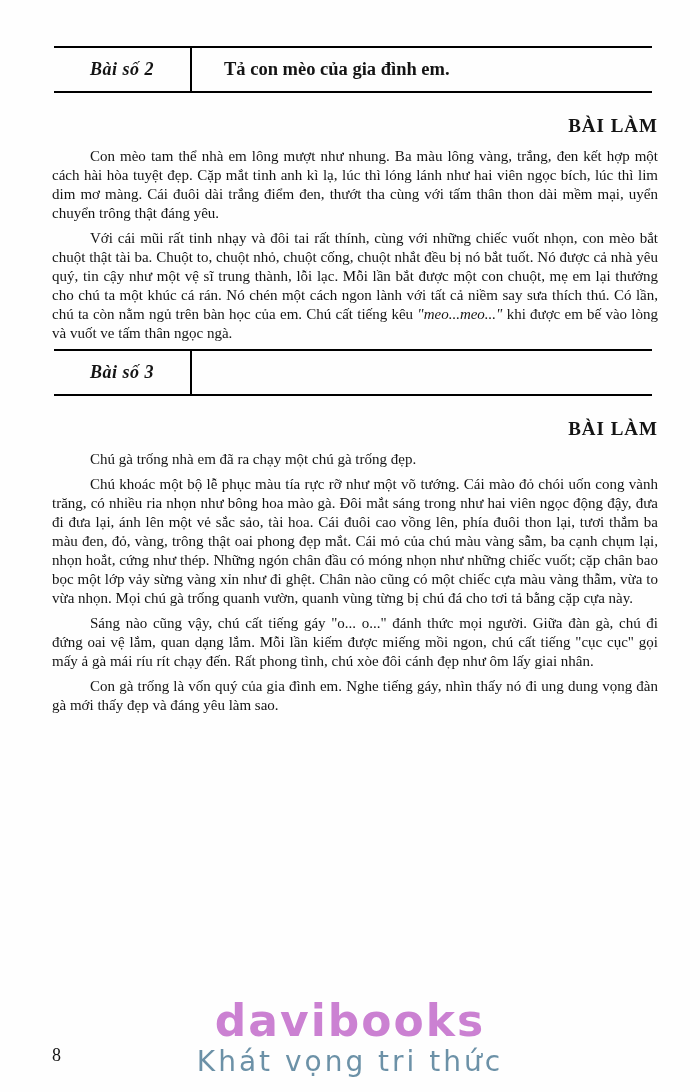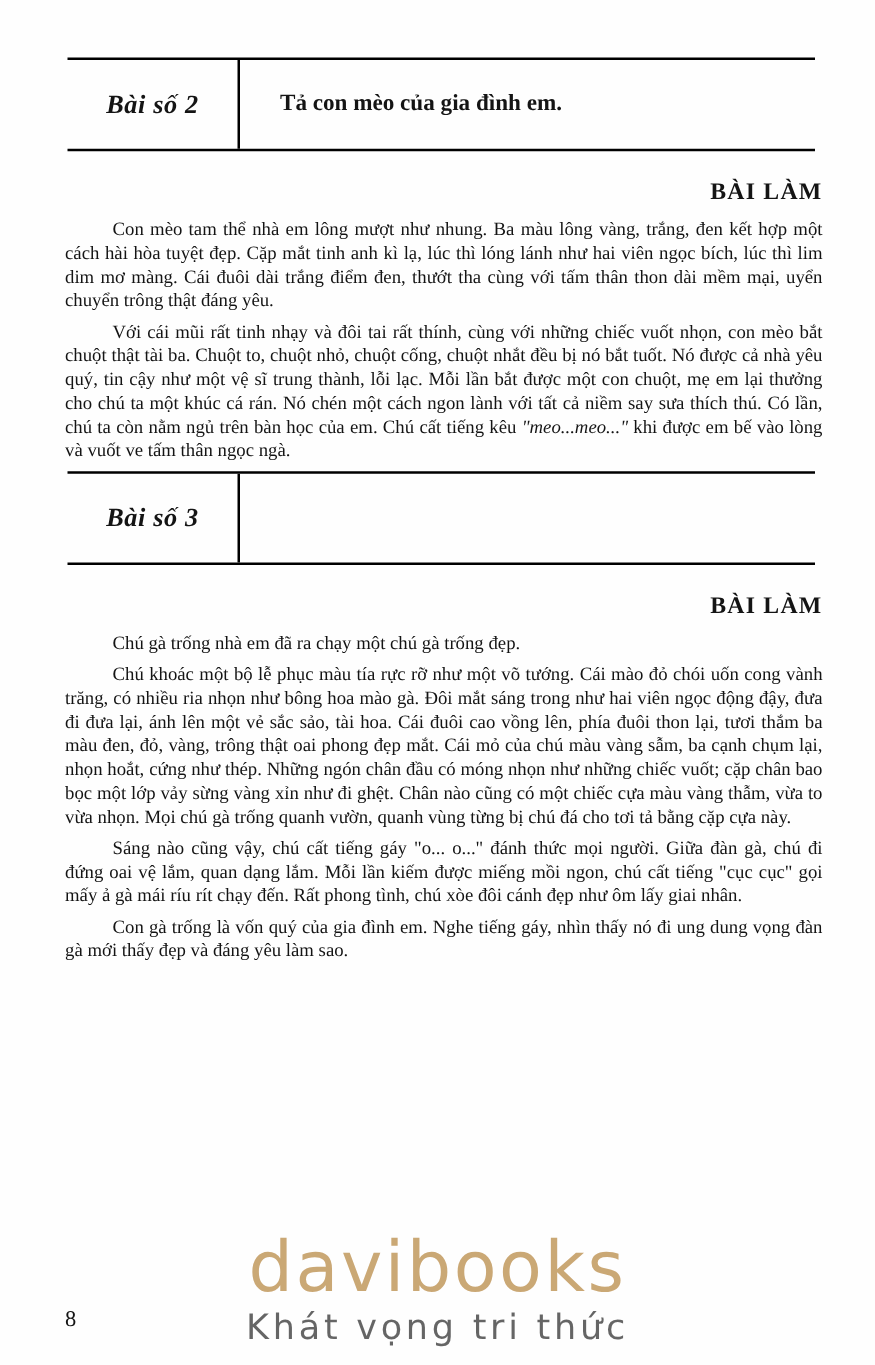--- a/index.html
+++ b/index.html
@@ -25,22 +25,22 @@
     margin: 0 6px 0 2px;
   }
   .section-header.second { }
   .section-label {
     width: 136px;
     display: flex;
     align-items: center;
     justify-content: center;
     font-weight: bold;
     font-style: italic;
-    font-size: 21px;
-    padding: 23px 0;
+    font-size: 18px;
+    padding: 11px 0;
     letter-spacing: 0.5px;
   }
   .section-divider {
     width: 2px;
     background: #000;
   }
   .section-title {
     flex: 1;
     display: flex;
     align-items: center;
@@ -73,31 +73,31 @@
     position: absolute;
     left: 0;
     right: 0;
     bottom: 14px;
     text-align: center;
     pointer-events: none;
     user-select: none;
   }
   .wm-logo {
     font-family: "DejaVu Sans", sans-serif;
-    font-size: 56px;
-    font-weight: normal;
-    color: #a16207;
+    font-size: 44px;
+    font-weight: bold;
+    color: #a21caf;
     opacity: 0.55;
     letter-spacing: 2px;
     line-height: 1.0;
   }
   .wm-slogan {
     font-family: "DejaVu Sans", sans-serif;
     font-size: 28px;
-    color: #000000;
+    color: #0c4a6e;
     opacity: 0.6;
     letter-spacing: 3px;
     margin-top: 2px;
   }
 </style>
 </head>
 <body>
 
 <div class="page">
   <div class="content">

